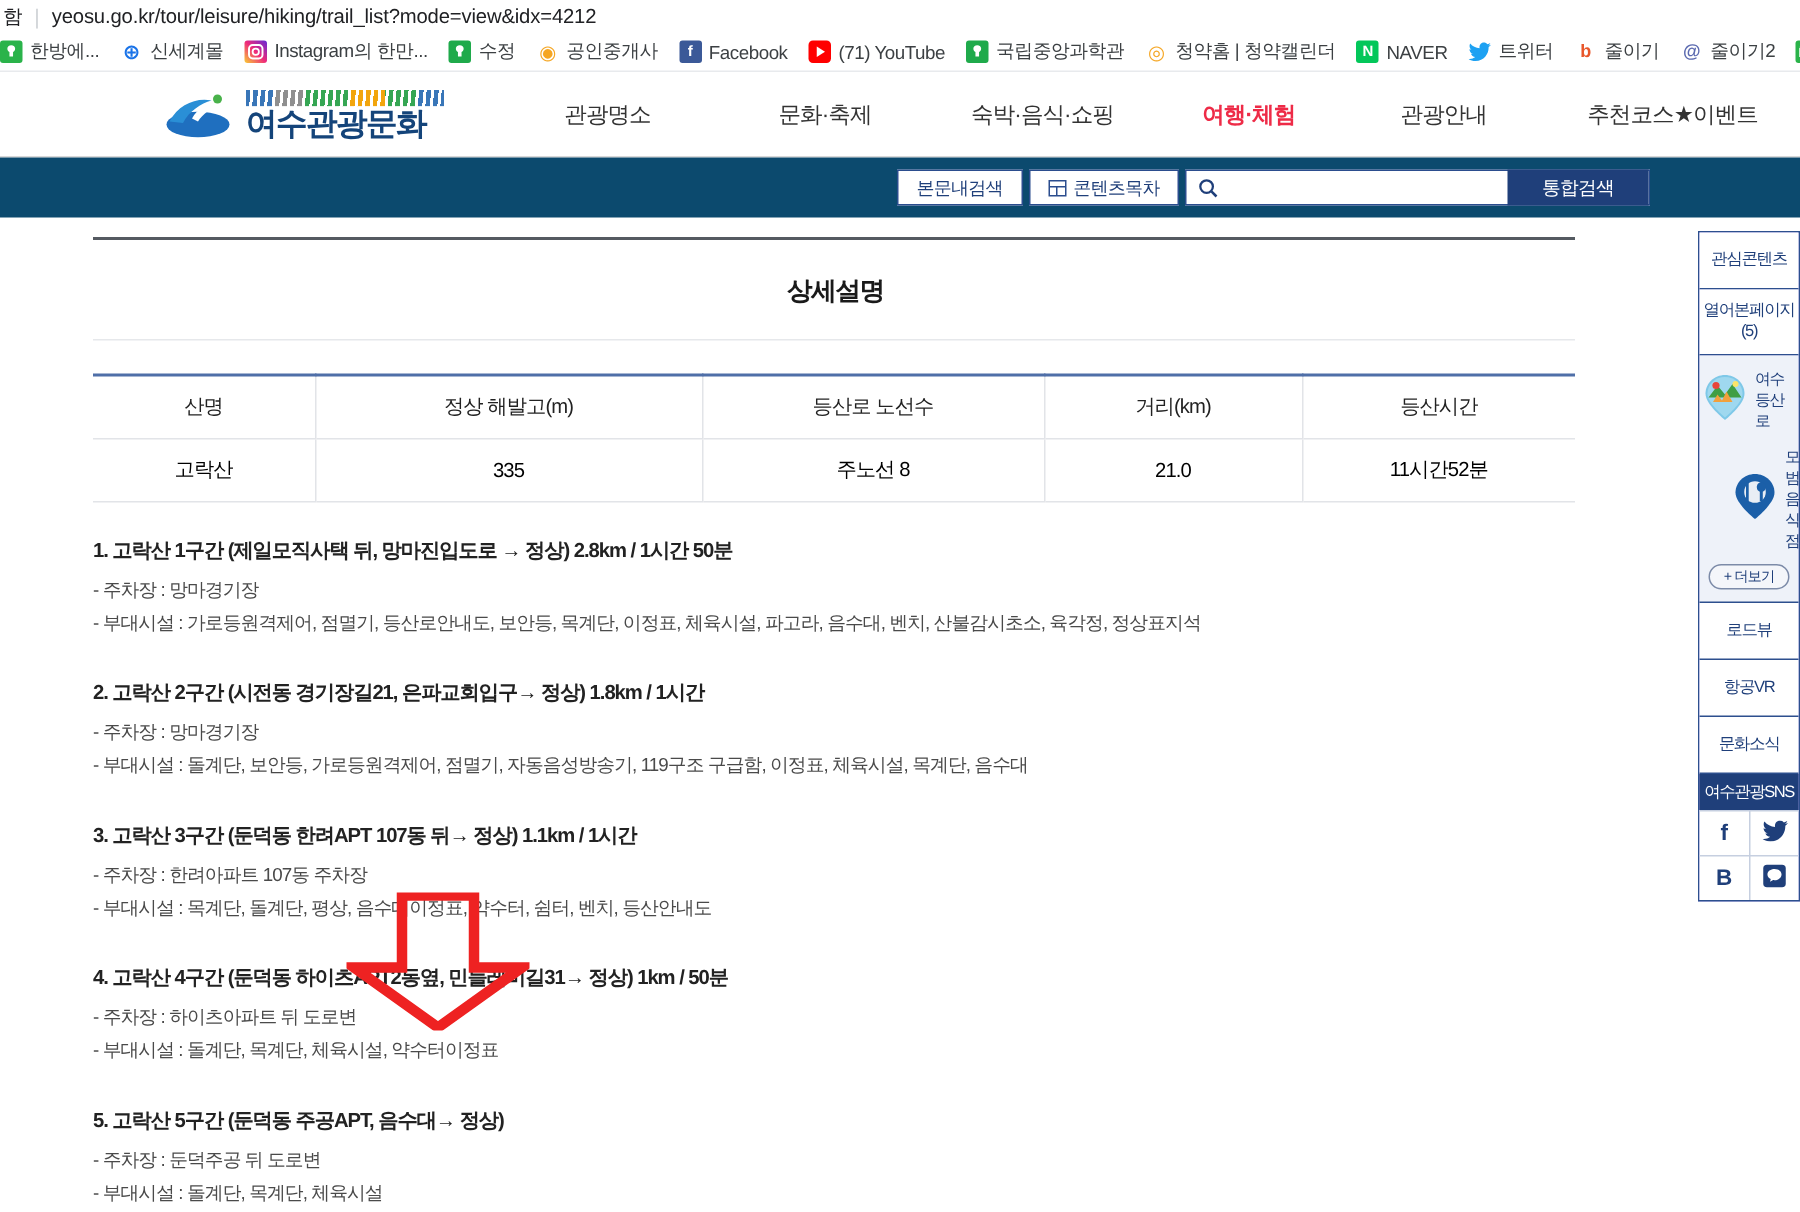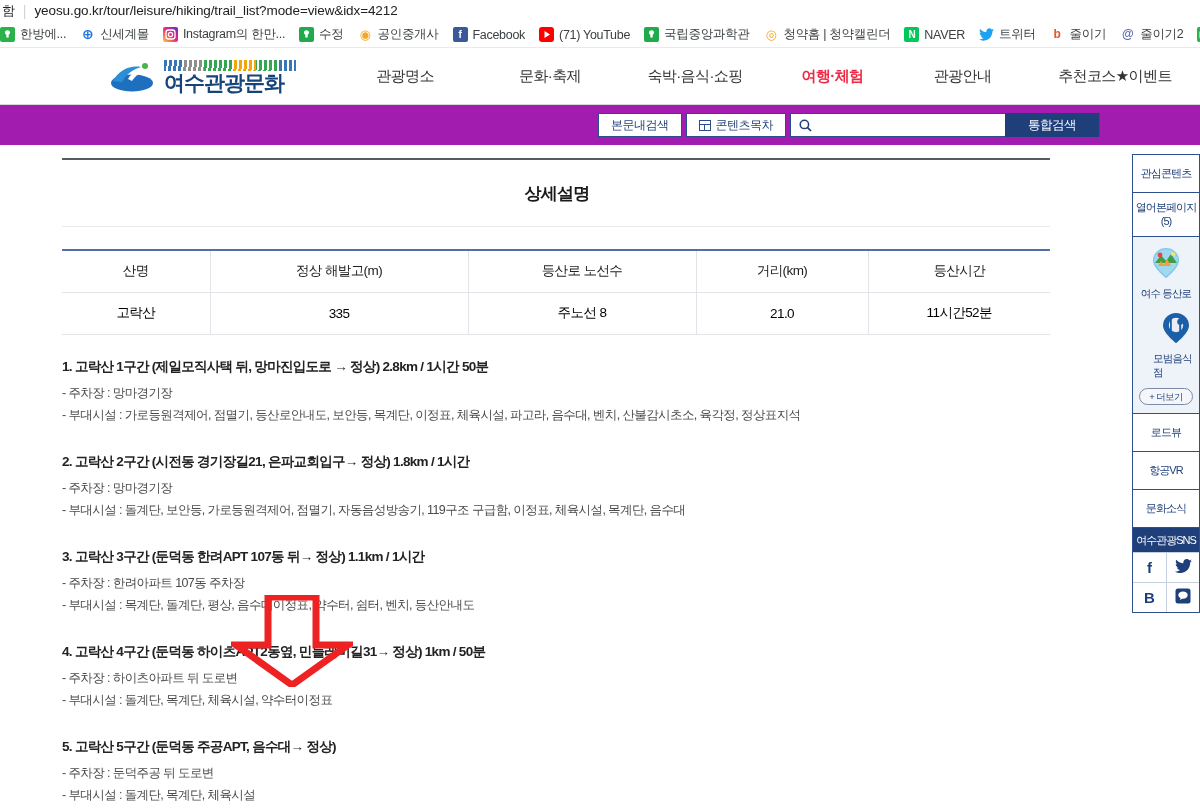--- a/index.html
+++ b/index.html
@@ -96,21 +96,21 @@
   .nav-item:nth-child(3){ width:150px; }
   .nav-item:nth-child(4){ width:125px; color:#ee2b47; font-weight:bold;}
   .nav-item:nth-child(5){ width:135px; }
   .nav-item:nth-child(6){ width:170px; }
 
   .header-rule { height: 1px; background: #d8d8d8; width: 1200px; }
 
   
   .search-strip {
     height: 40px; display: flex; align-items: center;
-    justify-content: flex-end; padding-right: 100px; background:#a21caf;
+    justify-content: flex-end; padding-right: 100px; background:#0c4a6e;
   }
   .search-group { display: flex; align-items: center; gap: 4px; }
   .sbtn {
     height: 24px; border: 1px solid #2b4d8e; background: #ffffff;
     color: #1f3f7a; font-size: 12px; letter-spacing: -0.5px;
     display: flex; align-items: center; gap: 5px; padding: 0 12px;
     cursor: pointer; font-family: inherit;
   }
   .grid-ico {
     width: 12px; height: 11px; border: 1.4px solid #2b4d8e;
@@ -195,21 +195,21 @@
     height: 38px; display: flex; align-items: center; justify-content: center;
     font-size: 11px; color: #1f3f7a; letter-spacing: -0.9px;
     border-bottom: 1px solid #2d4f8e; background:#fff; cursor: pointer;
     text-align:center; line-height:1.25; padding: 0 2px;
   }
   .side-tab.two-line { height: 44px; flex-direction: column; }
   .side-quick {
     background: #eef2f9; padding: 9px 0 8px; border-bottom: 1px solid #2d4f8e;
   }
   .quick-item {
-    display: flex; flex-direction: column; align-items: center;
+    display: flex; flex-direction: row; align-items: center;
     gap: 3px; margin-bottom: 10px; cursor: pointer;
   }
   .quick-item:last-of-type { margin-bottom: 8px; padding-left: 20px; }
   .quick-label {
     font-size: 10.5px; color: #1f3f7a; letter-spacing: -0.8px;
   }
   .more-btn {
     display:block; margin: 0 auto; width: 54px; height: 17px;
     border: 1px solid #7c8ba8; border-radius: 9px; background: #f4f6fa;
     font-size: 9.5px; color: #1f3f7a; letter-spacing: -0.6px;

